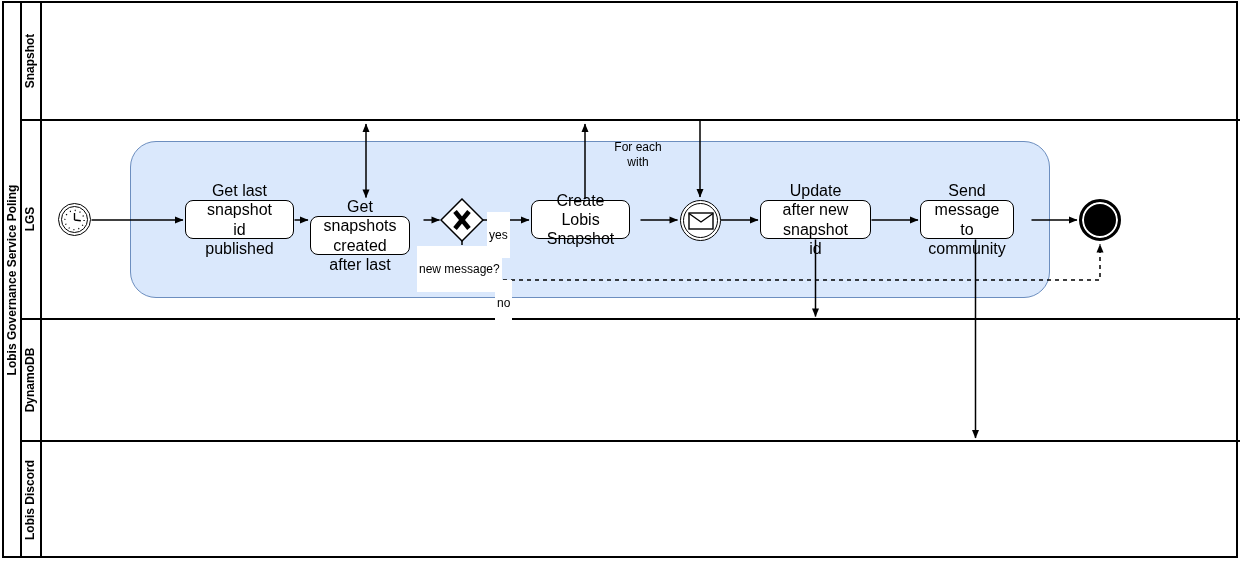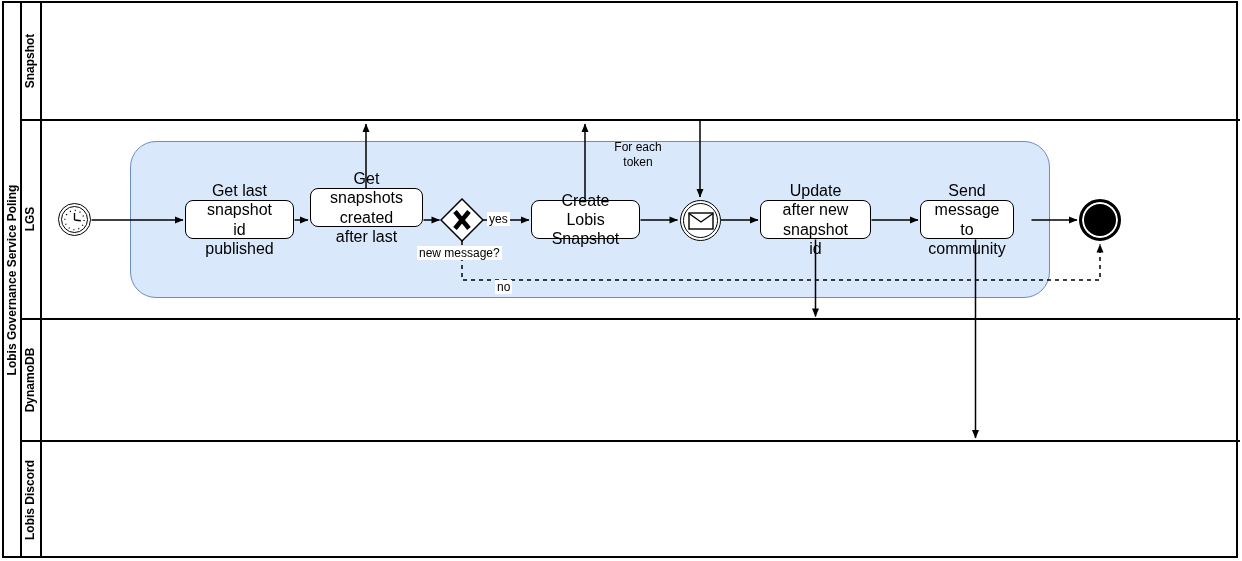--- a/index.html
+++ b/index.html
@@ -24,21 +24,21 @@
          box-sizing:border-box;background:#fff;}
   .event-inner{position:absolute;left:2px;top:2px;right:2px;bottom:2px;
          border:1.2px solid #000;border-radius:50%;display:flex;align-items:center;
          justify-content:center;}
   .end-event{position:absolute;left:1079px;top:199px;width:42px;height:42px;
          border:3px solid #000;border-radius:50%;background:#000;
          box-shadow:inset 0 0 0 2px #fff;box-sizing:border-box;}
   .edges{position:absolute;left:0;top:0;width:1242px;height:561px;pointer-events:none;}
   .gw{position:absolute;left:440px;top:198px;}
   .elabel{position:absolute;font-size:12px;line-height:1.2;background:#fff;
-          padding:0 2px;white-space:nowrap;}
+          padding:16px 2px;white-space:nowrap;}
   .elabel-plain{position:absolute;font-size:12px;line-height:1.25;text-align:center;}
 </style>
 </head>
 <body>
 
 <div class="canvas">
 
   <div class="pool-border"></div>
   <div class="vdiv" style="left:20px"></div>
   <div class="vdiv" style="left:40px"></div>
@@ -84,24 +84,24 @@
       <svg width="26" height="26" viewBox="0 0 26 26">
         <circle cx="13" cy="13" r="10" fill="none" stroke="#000" stroke-width="1.4" stroke-dasharray="1.1 4.13"></circle>
         <path d="M13 13 L13 5.8 M13 13 L19.6 13.8" fill="none" stroke="#000" stroke-width="1.4"></path>
       </svg>
     </div>
   </div>
 
   <div class="task" style="left:185px;top:200px;width:109px">
     <span>Get last snapshot id published</span>
   </div>
-  <div class="task" style="left:310px;top:188px;width:113px">
+  <div class="task" style="left:310px;top:216px;width:100px">
     <span>Get snapshots created after last</span>
   </div>
-  <div class="task" style="left:531px;top:200px;width:109px">
+  <div class="task" style="left:531px;top:200px;width:99px">
     <span>Create Lobis Snapshot</span>
   </div>
   <div class="task" style="left:760px;top:200px;width:111px">
     <span>Update after new snapshot id</span>
   </div>
   <div class="task" style="left:920px;top:200px;width:94px">
     <span>Send message to community</span>
   </div>
 
   <svg class="gw" width="44" height="44" viewBox="0 0 44 44">
@@ -119,15 +119,15 @@
         <path d="M1 1.5 L13 10 L25 1.5" fill="none" stroke="#000" stroke-width="1.4"></path>
       </svg>
     </div>
   </div>
 
   <div class="end-event"></div>
 
   <div class="elabel" style="left:487px;top:212px">yes</div>
   <div class="elabel" style="left:417px;top:246px">new message?</div>
   <div class="elabel" style="left:495px;top:280px">no</div>
-  <div class="elabel-plain" style="left:611px;top:140px;width:54px">For each token</div>
+  <div class="elabel-plain" style="left:611px;top:140px;width:54px">For each with</div>
 
 </div>
 
 </body></html>

